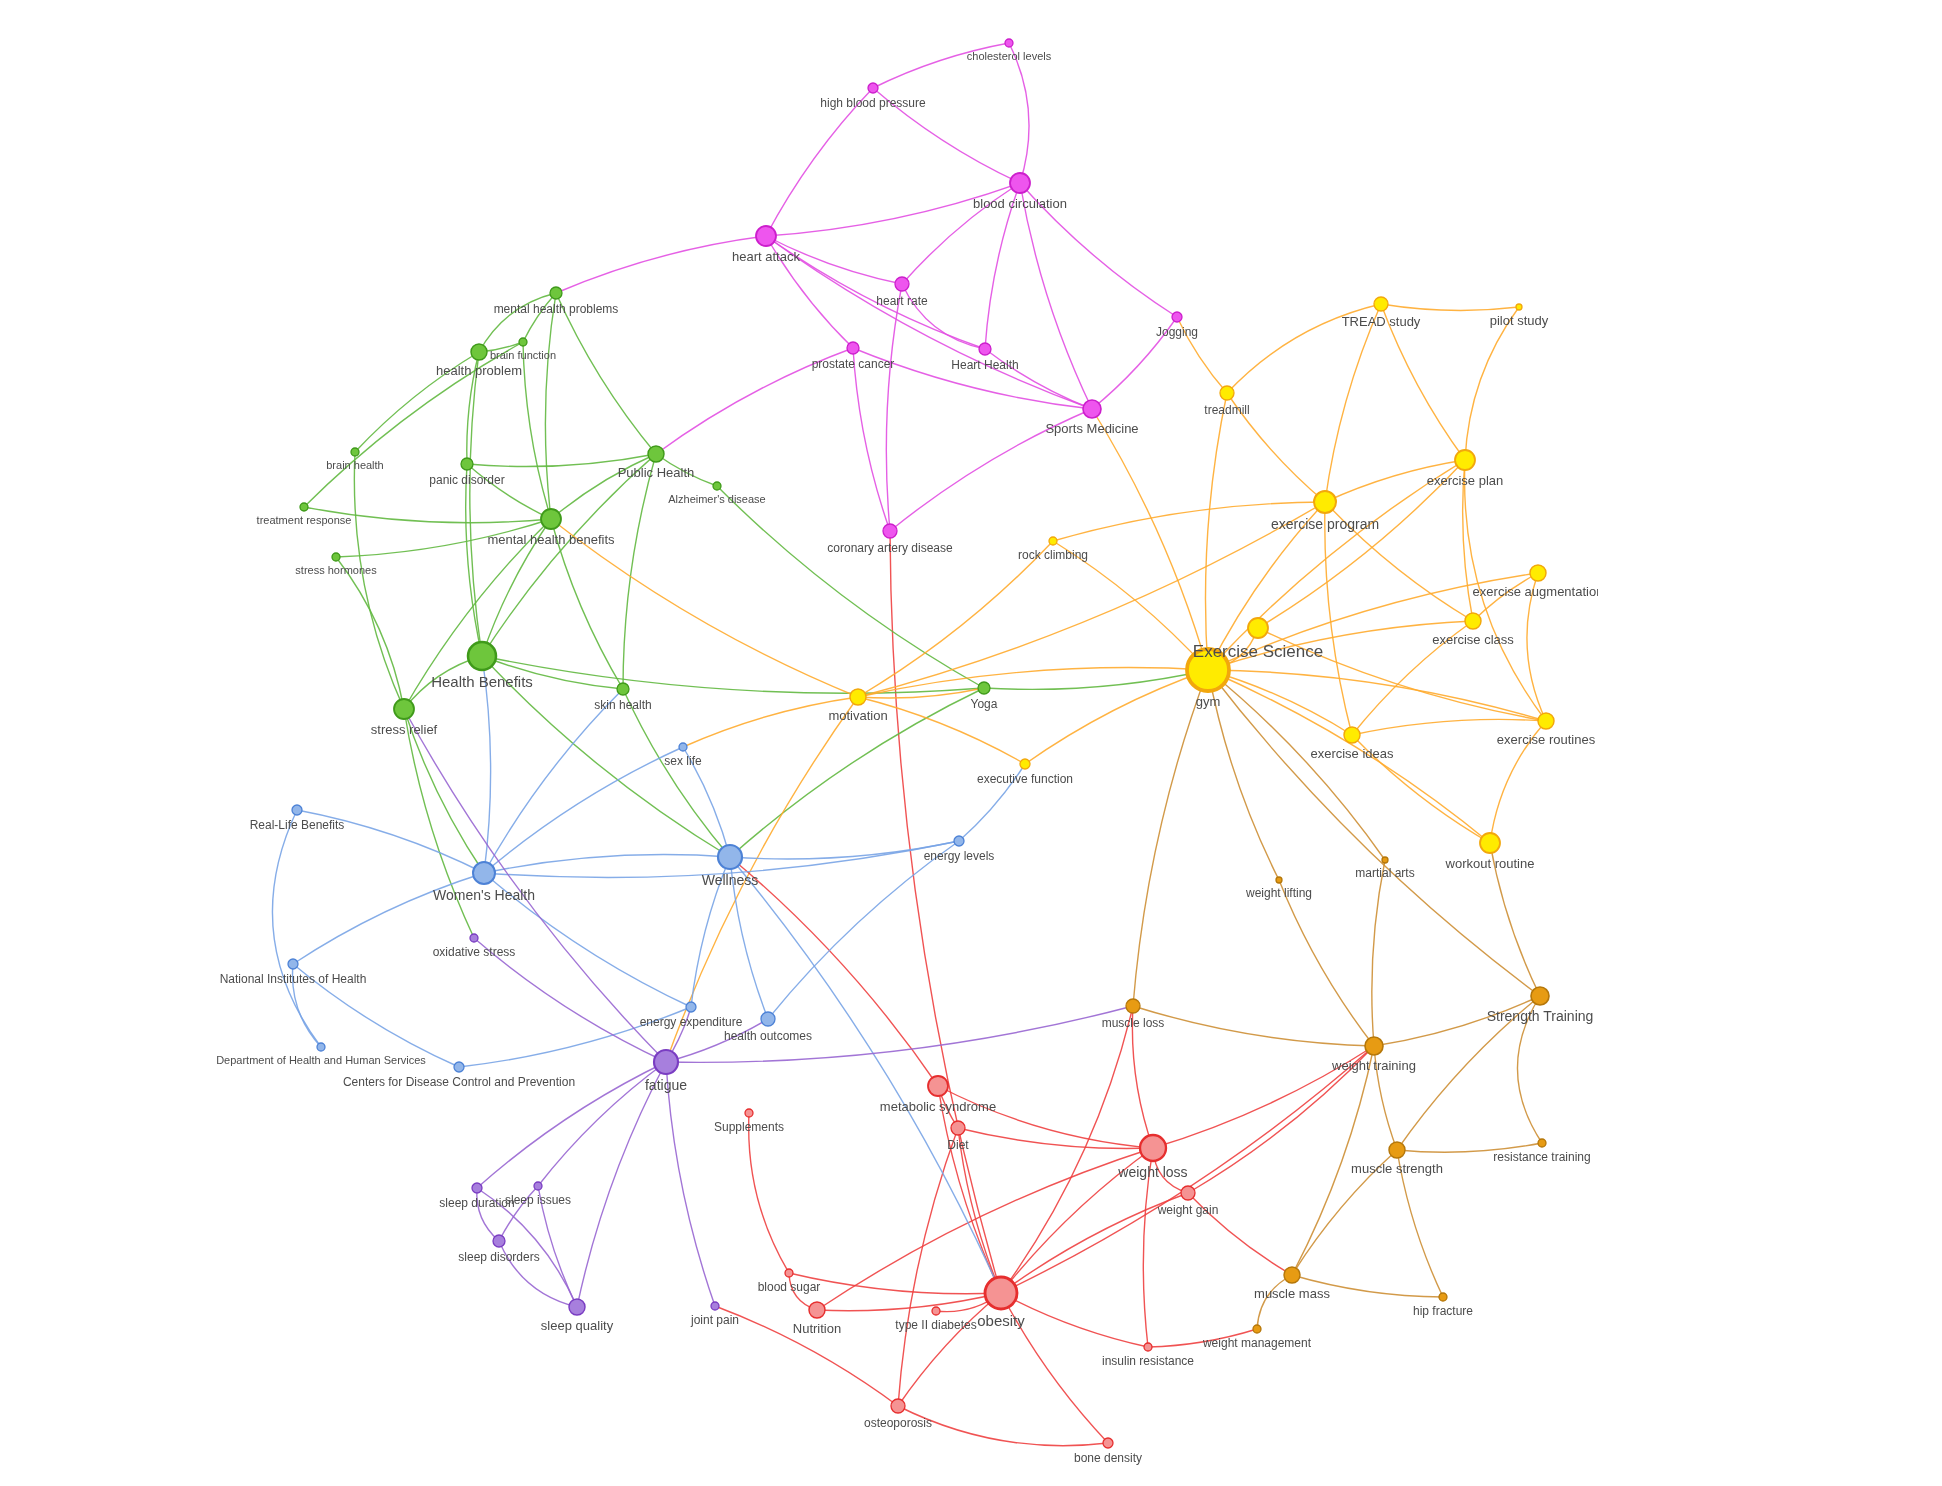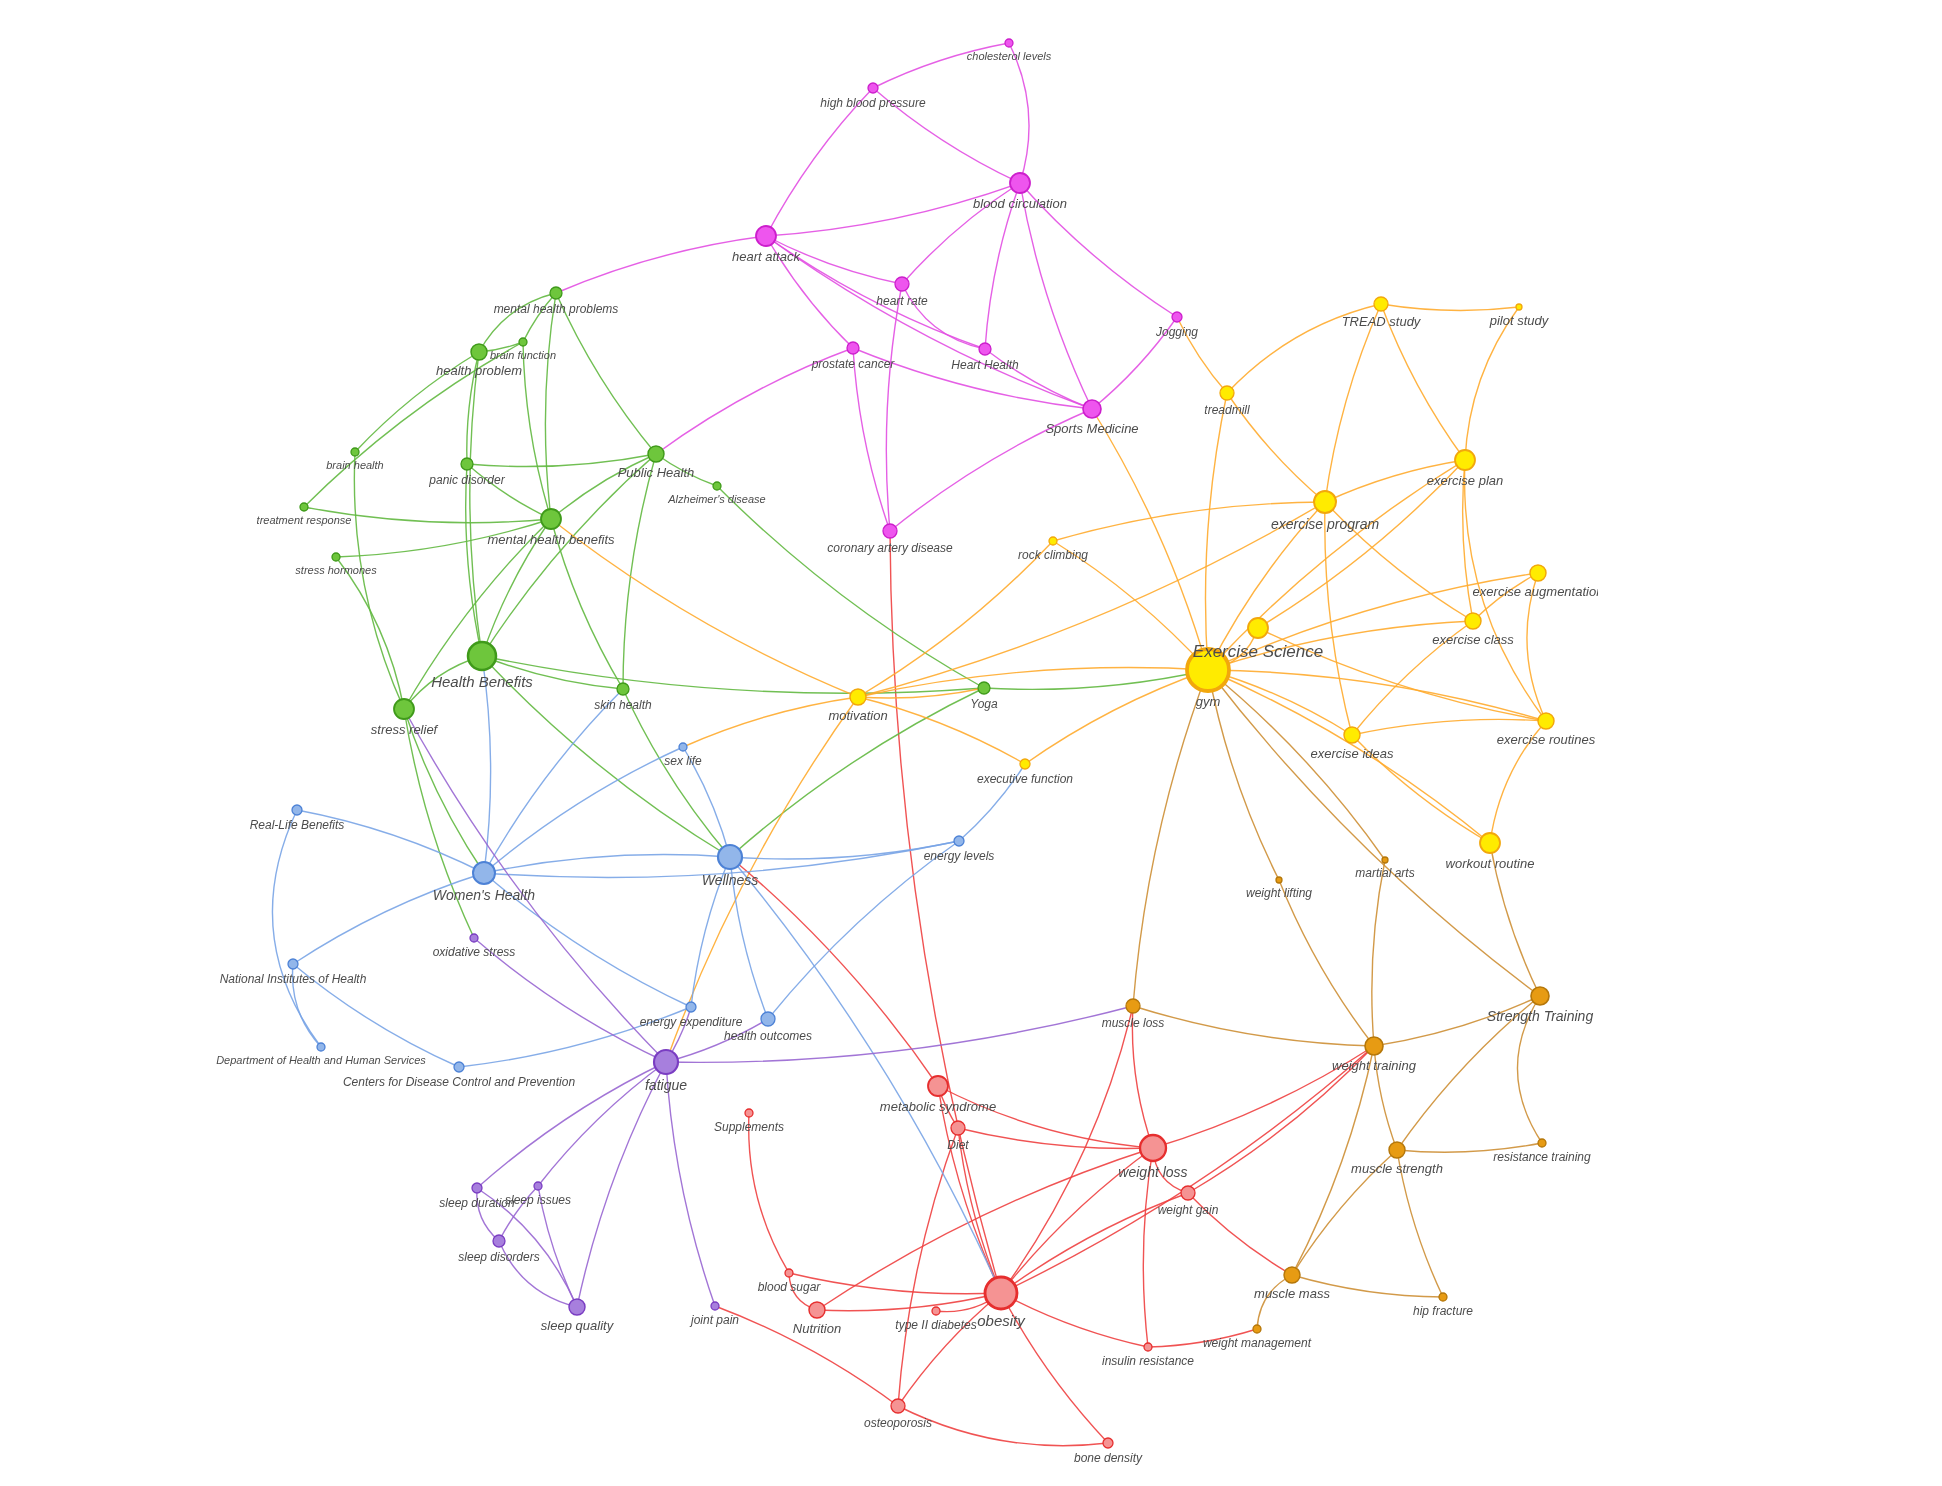--- a/index.html
+++ b/index.html
@@ -1,16 +1,16 @@
 <!DOCTYPE html>
 <html><head>
 <meta charset="utf-8">
 <style>
   html,body{margin:0;padding:0;background:#ffffff;}
-  #stage{position:relative;width:1598px;height:1486px;background:#ffffff;overflow:hidden;font-style:italic;}
+  #stage{position:relative;width:1598px;height:1486px;background:#ffffff;overflow:hidden;}
   svg{display:block;}
   text{font-family:"Liberation Sans","DejaVu Sans",sans-serif;fill:#4c4c4c;}
   circle{cursor:pointer;}
 </style>
 </head>
 <body>
 
 <div id="stage">
   <svg id="net" xmlns="http://www.w3.org/2000/svg" width="1942" height="1486" viewBox="0 0 1942 1486">
       <g>

